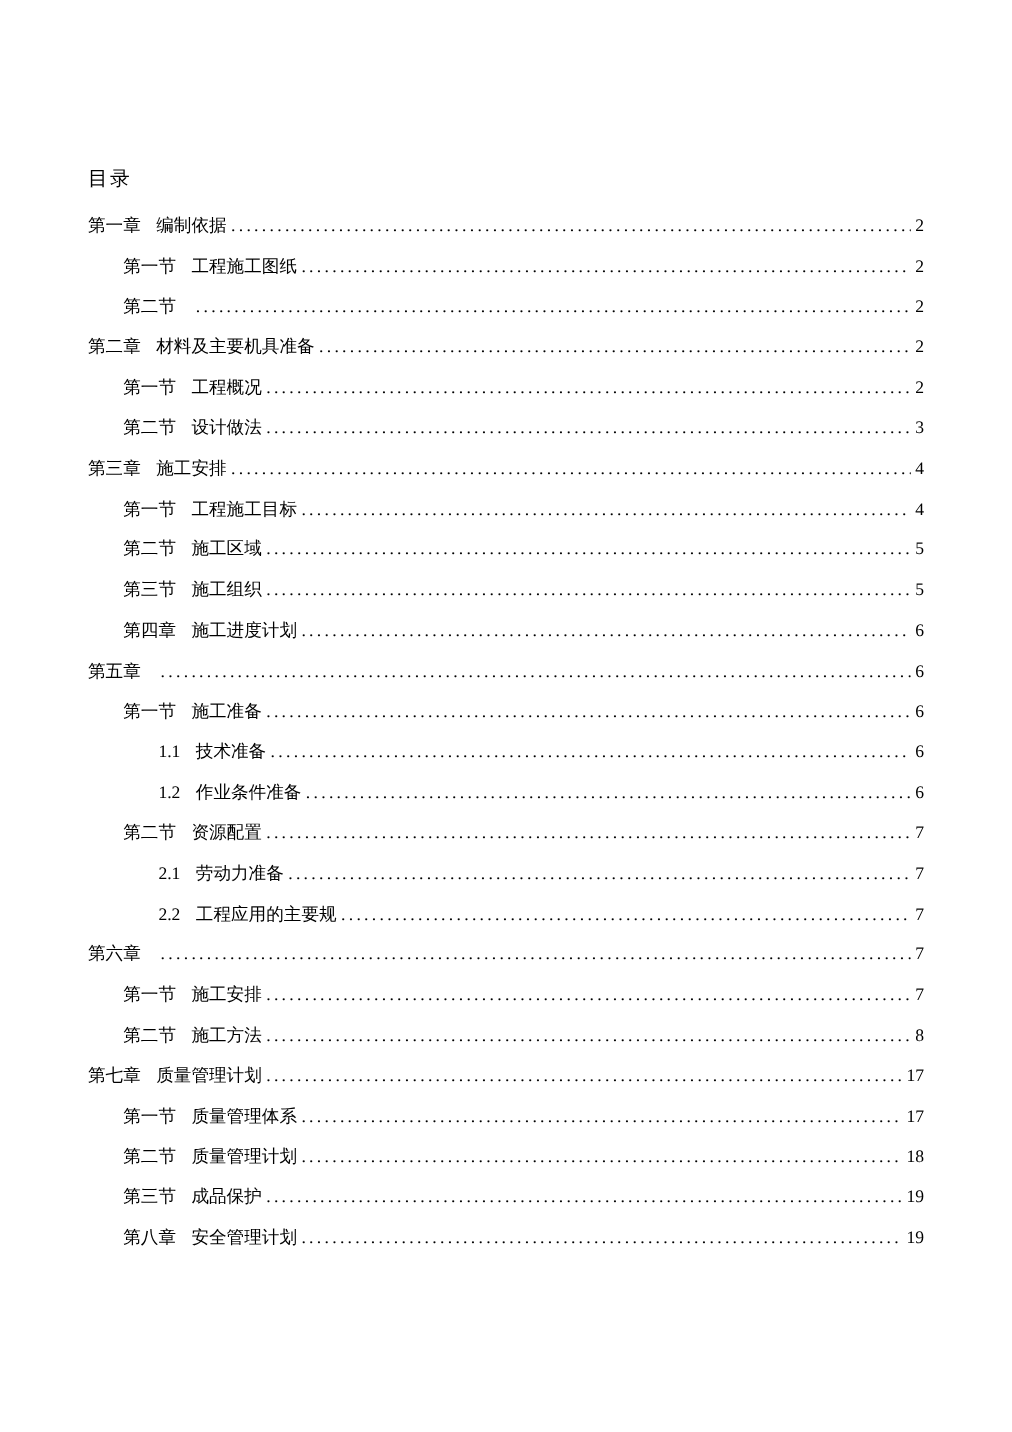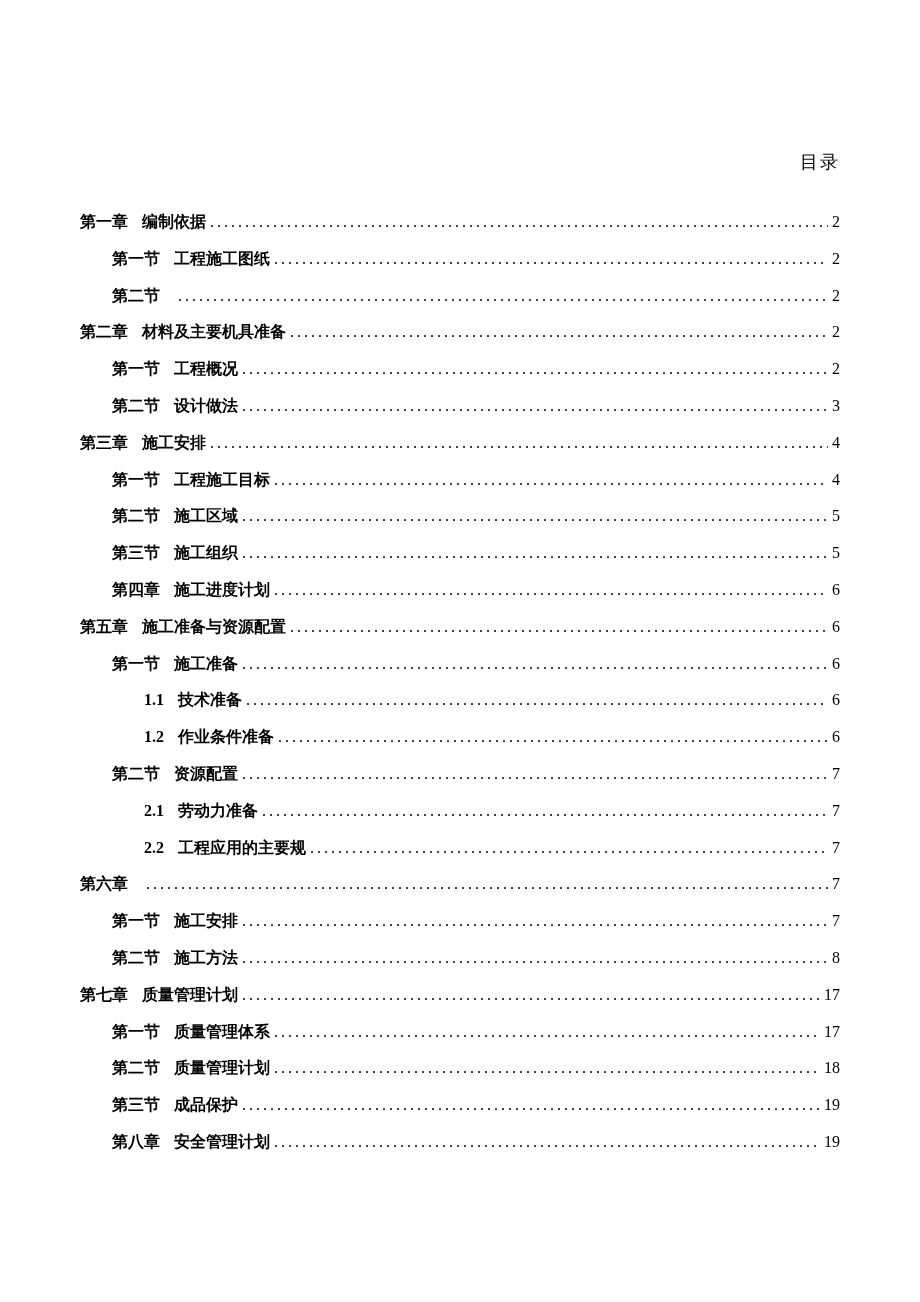--- a/index.html
+++ b/index.html
@@ -10,34 +10,33 @@
     body {
       width: 920px;
       height: 1302px;
       background: #ffffff;
       font-family: "SimSun", "宋体", serif;
       font-size: 16px;
       color: #000000;
       padding: 150px 80px 80px 80px;
     }
     .page-title {
-      text-align: right;
+      text-align: left;
       font-size: 18px;
-      margin-bottom: 30px;
+      margin-bottom: 14px;
       letter-spacing: 2px;
     }
     .toc-entry {
       display: flex;
       align-items: baseline;
       line-height: 2.3;
       white-space: nowrap;
     }
     .toc-label {
       flex-shrink: 0;
-      font-weight: bold;
     }
     .toc-dots {
       flex: 1;
       overflow: hidden;
       letter-spacing: 3px;
       color: #000;
       margin: 0 4px;
     }
     .toc-dots::after {
       content: "...................................................................................................................................";
@@ -128,21 +127,20 @@
     <div class="toc-entry indent-1">
       <span class="toc-label">第四章</span>
       <span class="gap"></span>
       <span class="toc-label">施工进度计划</span>
       <span class="toc-dots"></span>
       <span class="toc-page">6</span>
     </div>
     <div class="toc-entry indent-0">
       <span class="toc-label">第五章</span>
       <span class="gap"></span>
-      <span class="toc-label">施工准备与资源配置</span>
       <span class="toc-dots"></span>
       <span class="toc-page">6</span>
     </div>
     <div class="toc-entry indent-1">
       <span class="toc-label">第一节</span>
       <span class="gap"></span>
       <span class="toc-label">施工准备</span>
       <span class="toc-dots"></span>
       <span class="toc-page">6</span>
     </div>

